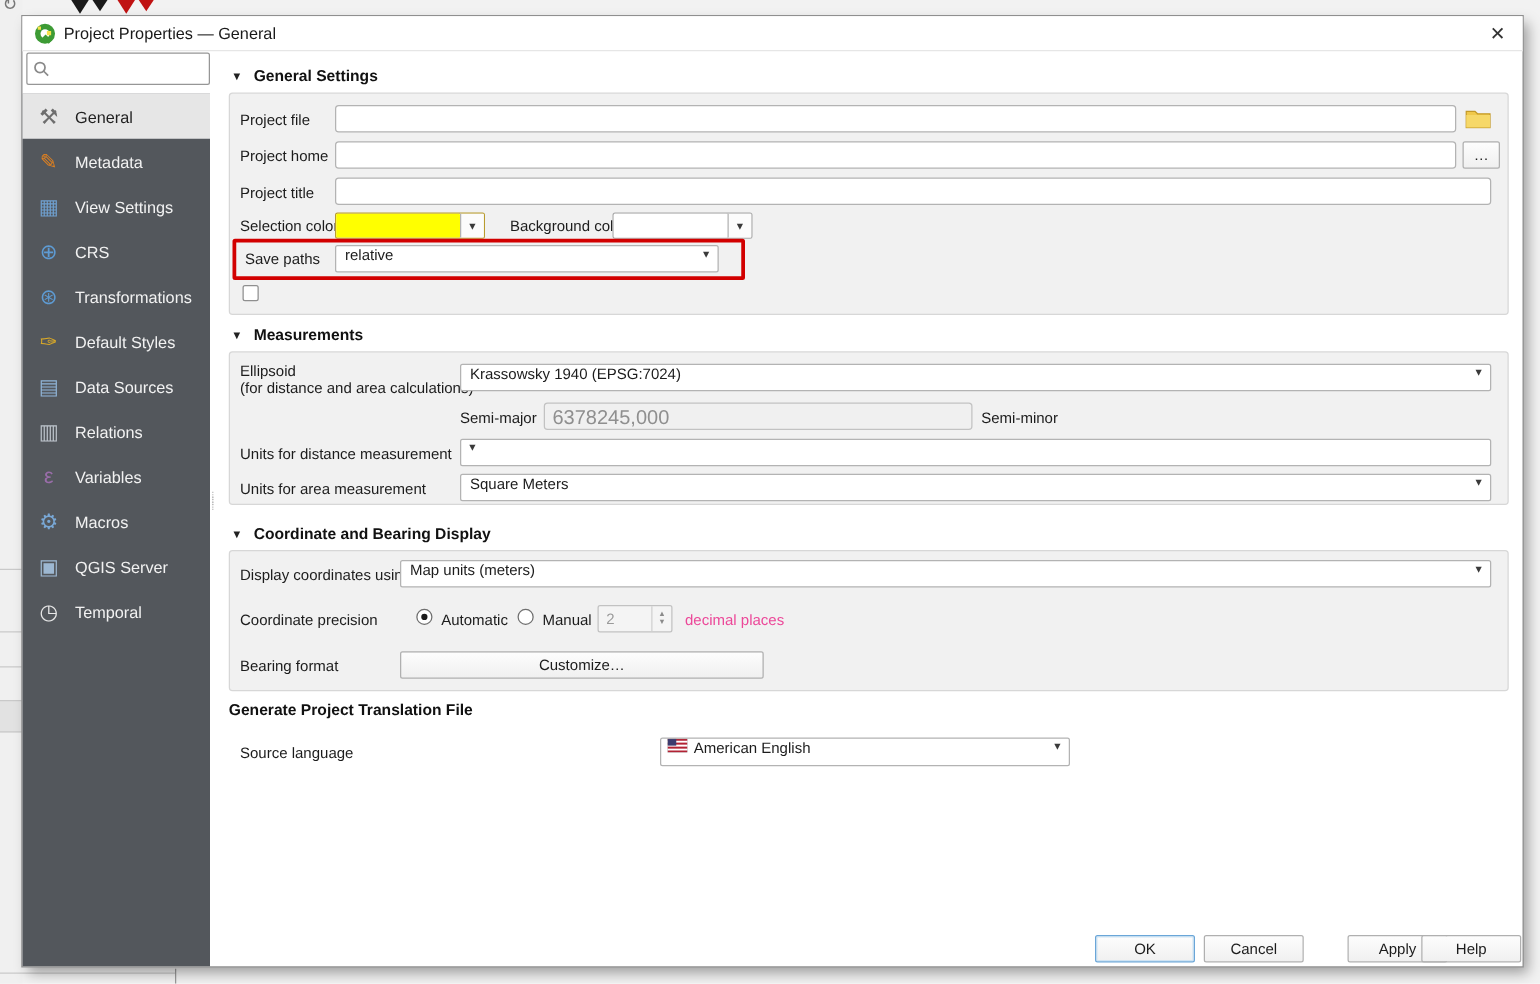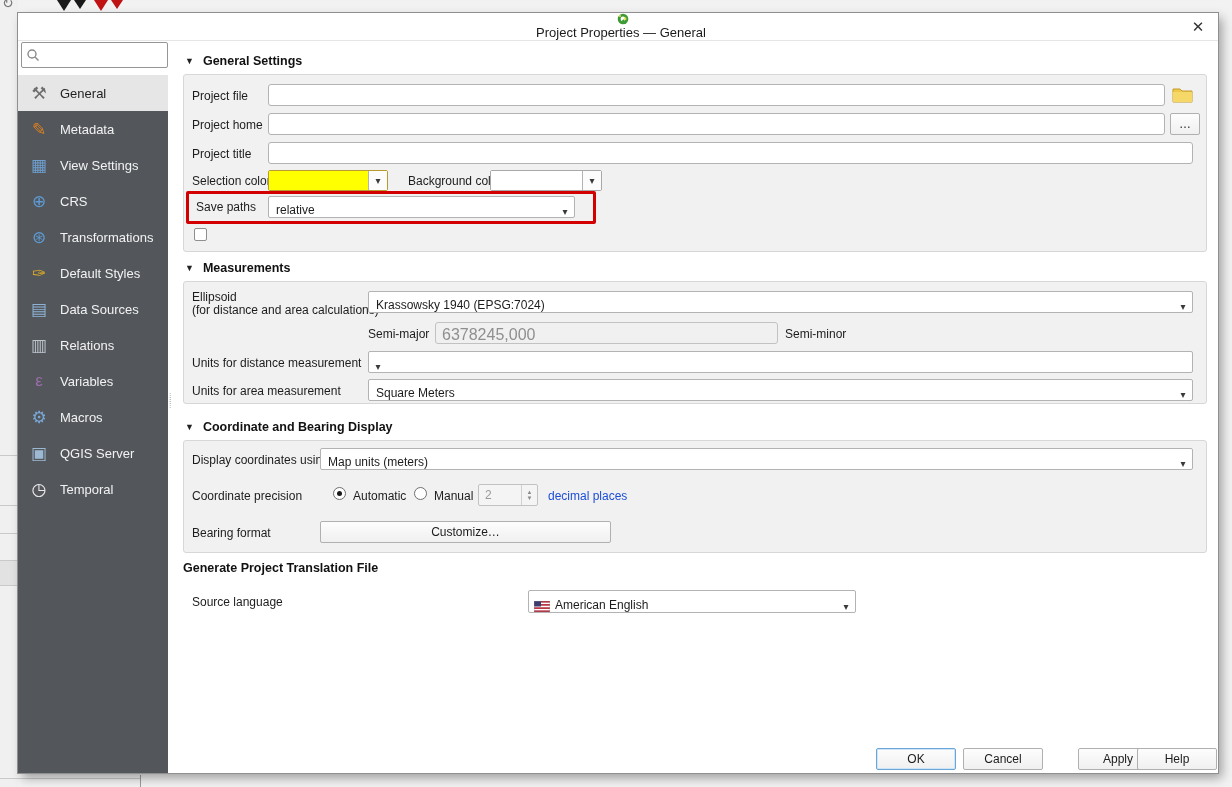--- a/index.html
+++ b/index.html
@@ -8,21 +8,21 @@
 
   
   .frag { position:absolute; }
   .hline { height:1px; background:#c9c9c9; }
   .vline { width:1px; background:#9a9a9a; }
   .tri { width:0; height:0; }
 
   
   .dialog { position:absolute; left:18px; top:13px; width:1200px; height:760px; background:#fff;
             box-shadow:0 0 0 1px #8f8f8f, 4px 5px 10px rgba(0,0,0,.35); }
-  .titlebar { position:absolute; left:0; top:0; width:1200px; height:28px; background:#fff; border-bottom:1px solid #e6e6e6; display:flex; align-items:center;flex-direction:column; }
+  .titlebar { position:absolute; left:0; top:0; width:1200px; height:28px; background:#fff; border-bottom:1px solid #e6e6e6; display:flex; align-items:center; }
   .title-text { font-size:13px; color:#1a1a1a; margin-left:6px; }
   .logo { width:18px; height:18px; margin-left:9px; }
   .close-btn { position:absolute; right:8px; top:3px; width:24px; height:22px; display:flex; align-items:center; justify-content:center; font-size:15px; color:#333; cursor:default; }
 
   
   .search { position:absolute; left:3px; top:29px; width:147px; height:26px; background:#fff; border:1px solid #969696; border-radius:2px; }
   .search input { position:absolute; left:22px; top:1px; width:120px; height:22px; border:none; outline:none; font:12px "Liberation Sans",sans-serif; }
   .mag { position:absolute; left:4px; top:5px; }
 
   
@@ -31,25 +31,25 @@
   .side-item.selected { background:#e6e6e6; color:#1f1f1f; }
   .side-icon { width:26px; margin-left:8px; font-size:17px; text-align:center; flex:0 0 26px; }
   .side-label { margin-left:8px; white-space:nowrap; }
   .splitter { position:absolute; left:151px; top:382px; color:#b5b5b5; font-size:9px; line-height:4px; letter-spacing:0; }
 
   
   .panel { position:absolute; background:#f1f1f1; border:1px solid #d7d7d7; border-radius:3px; }
   .hdr { position:absolute; display:flex; align-items:center; gap:9px; font-weight:bold; font-size:12.5px; color:#111; }
   .hdr .tri-ic { font-size:9px; color:#222; }
   .lbl { position:absolute; font-size:12px; color:#1c1c1c; white-space:nowrap; }
-  .lbl.dim { color:#1d4ed8; }
+  .lbl.dim { color:#ec4899; }
   .field { position:absolute; background:#fff; border:1px solid #b3b3b3; border-radius:3px; height:22px; }
   .field.disabled { background:#f0f0f0; color:#8f8f8f; border-color:#c2c2c2; }
   .field .val { display:block; padding:3px 0 0 6px; font-size:16px; white-space:nowrap; overflow:hidden; }
-  .combo { position:absolute; background:#fff; border:1px solid #b3b3b3; border-radius:2px; height:22px; display:flex; align-items:flex-end; }
+  .combo { position:absolute; background:#fff; border:1px solid #b3b3b3; border-radius:2px; height:22px; display:flex; align-items:flex-start; }
   .combo .ctext { flex:1; padding-left:7px; font-size:12px; white-space:nowrap; overflow:hidden; }
   .combo .arr { width:18px; text-align:center; font-size:10px; color:#3a3a3a; }
   .swatch-combo { position:absolute; height:21px; display:flex; border:1px solid #a8a8a8; border-radius:2px; background:#fff; }
   .swatch { flex:1; border-radius:1px; }
   .sw-arr { width:19px; border-left:1px solid #b3b3b3; display:flex; align-items:center; justify-content:center; font-size:10px; color:#3a3a3a; background:#fcfcfc; }
   .btn { position:absolute; height:22px; background:linear-gradient(#fdfdfd,#f0f0f0); border:1px solid #b0b0b0; border-radius:2px; font-size:12px; color:#1c1c1c; text-align:center; line-height:20px; }
   .btn.default { border-color:#6aa6d8; box-shadow:0 0 0 1px #cfe4f4 inset; }
   .checkbox { position:absolute; width:13px; height:13px; background:#fff; border:1px solid #8f8f8f; border-radius:2px; }
   .radio { position:absolute; width:13px; height:13px; border:1px solid #6f6f6f; border-radius:50%; background:#fff; }
   .radio.on::after { content:""; position:absolute; left:3px; top:3px; width:5px; height:5px; border-radius:50%; background:#1a1a1a; }

